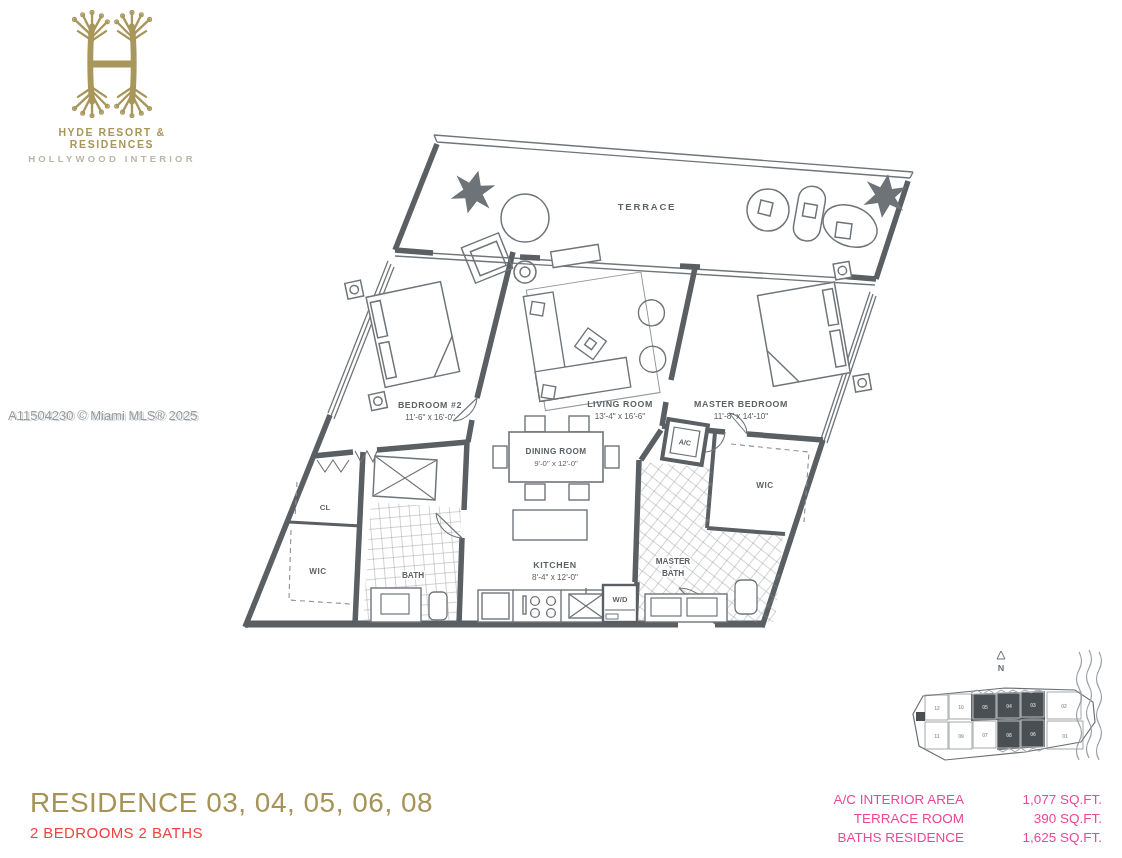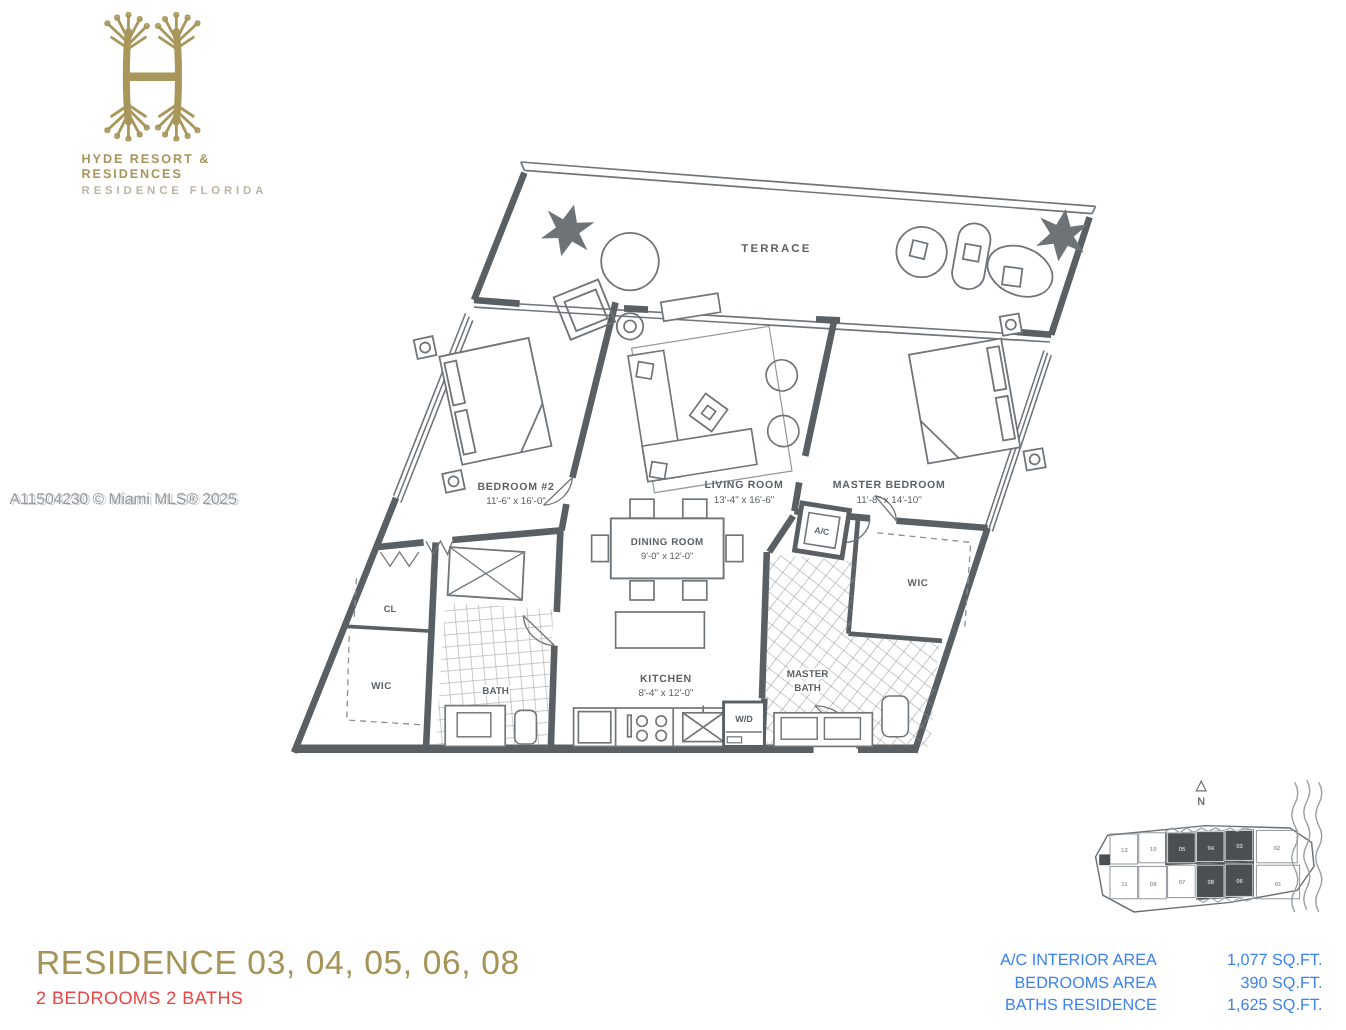--- a/index.html
+++ b/index.html
@@ -1,32 +1,32 @@
 <!DOCTYPE html>
 <html><head>
 <meta charset="utf-8">
 <style>
   html,body{margin:0;padding:0;background:#ffffff;}
   #page{position:relative;width:1122px;height:858px;background:#ffffff;overflow:hidden;
         font-family:"Liberation Sans",sans-serif;}
   
-  #brand{position:absolute;left:24px;top:10px;width:176px;margin-left:44px;}
+  #brand{position:absolute;left:24px;top:10px;width:176px;text-align:center;}
   #brand .line1{color:#a8965a;font-size:10.5px;font-weight:bold;letter-spacing:1.6px;margin-top:4px;}
   #brand .line2{color:#bcb6a6;font-size:9.5px;font-weight:bold;letter-spacing:3.2px;margin-top:3px;}
   
   #watermark{position:absolute;left:8px;top:408px;width:260px;height:26px;color:#989ca0;font-size:13px;}
   #watermark .wm2{position:absolute;left:2px;top:1px;opacity:.45;}
   #watermark .wm1{position:absolute;left:0;top:0;}
   
   #footer-title{position:absolute;left:30px;top:787px;}
   #footer-title .title{color:#a69357;font-size:28px;letter-spacing:.5px;}
   #footer-title .subtitle{color:#ef4444;font-size:15px;letter-spacing:.4px;margin-top:5px;}
   
   #stats{position:absolute;right:20px;top:792px;display:grid;grid-template-columns:175px 120px;
-         grid-column-gap:18px;grid-row-gap:4px;color:#3b82f6;font-size:13.5px;}
+         grid-column-gap:18px;grid-row-gap:4px;color:#ec4899;font-size:13.5px;}
   #stats div{text-align:right;white-space:nowrap;}
   
   #plan{position:absolute;left:225px;top:130px;}
   #keyplan{position:absolute;left:905px;top:648px;}
   #water{position:absolute;left:1072px;top:648px;}
   svg text{font-family:"Liberation Sans",sans-serif;}
 </style>
 </head>
 <body>
 
@@ -68,21 +68,21 @@
             <circle r="1.6" cx="46" cy="82"></circle>
           <circle r="1.6" cx="82" cy="84"></circle>
             <circle r="1.6" cx="75" cy="88"></circle>
             <circle r="1.6" cx="67" cy="90"></circle>
             <circle r="1.6" cx="59" cy="87"></circle>
             <circle r="1.6" cx="54" cy="82"></circle>
         </g>
       </g>
     </svg>
     <div class="line1">HYDE RESORT &amp; RESIDENCES</div>
-    <div class="line2">RESIDENCE FLORIDA</div>
+    <div class="line2">HOLLYWOOD INTERIOR</div>
   </div>
 
   <div id="watermark">
     <span class="wm2">A11504230 © Miami MLS® 2025</span>
     <span class="wm1">A11504230 © Miami MLS® 2025</span>
   </div>
 
   <svg id="plan" width="700" height="520" viewBox="0 0 700 520">
     <defs>
       <pattern id="tA" width="10" height="10" patternUnits="userSpaceOnUse" patternTransform="rotate(-5)">
@@ -327,19 +327,19 @@
   </svg>
 
   <div id="footer-title">
     <div class="title">RESIDENCE 03, 04, 05, 06, 08</div>
     <div class="subtitle">2 BEDROOMS 2 BATHS</div>
   </div>
 
   <div id="stats">
     <div>A/C INTERIOR AREA</div>
     <div>1,077 SQ.FT.</div>
-    <div>BEDROOMS AREA</div>
+    <div>TERRACE ROOM</div>
     <div>390 SQ.FT.</div>
     <div>BATHS RESIDENCE</div>
     <div>1,625 SQ.FT.</div>
   </div>
 
 </div>
 
 </body></html>

